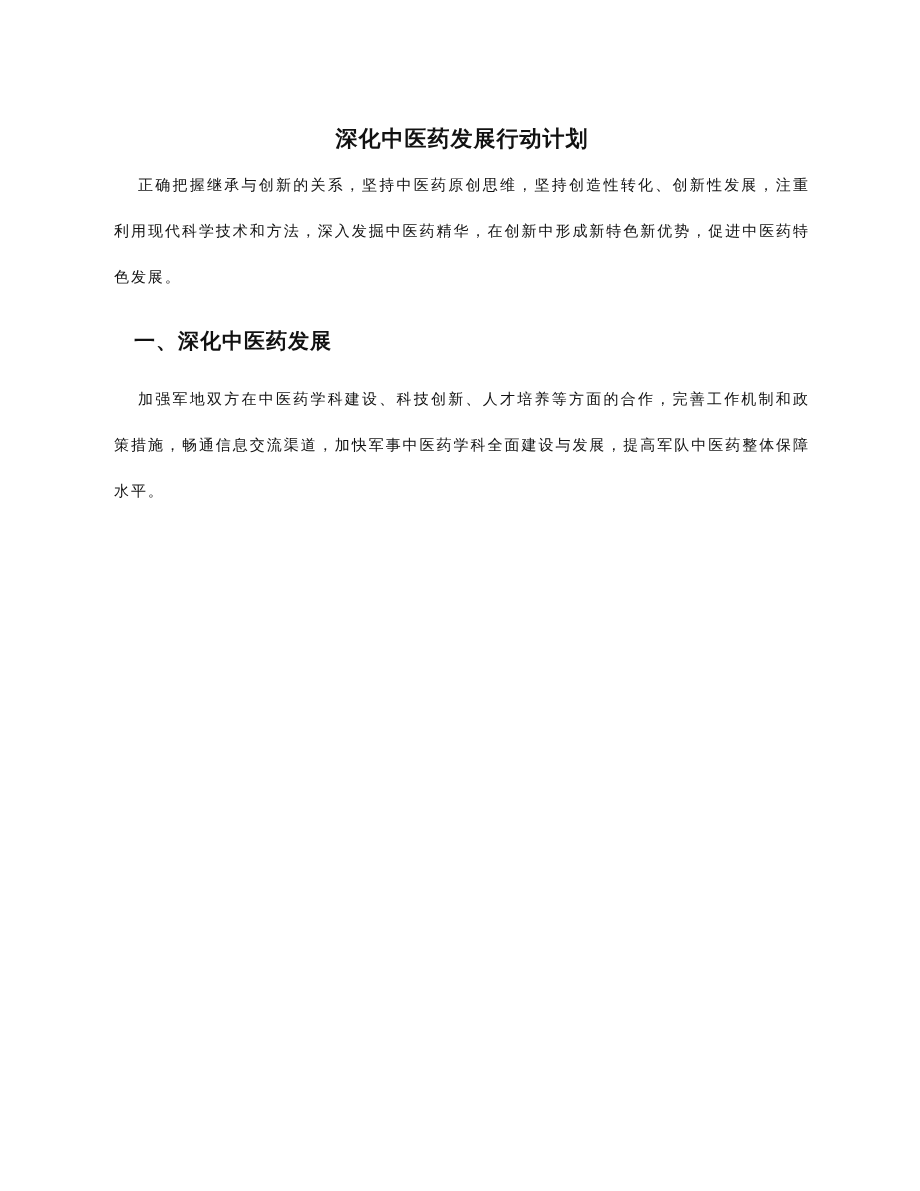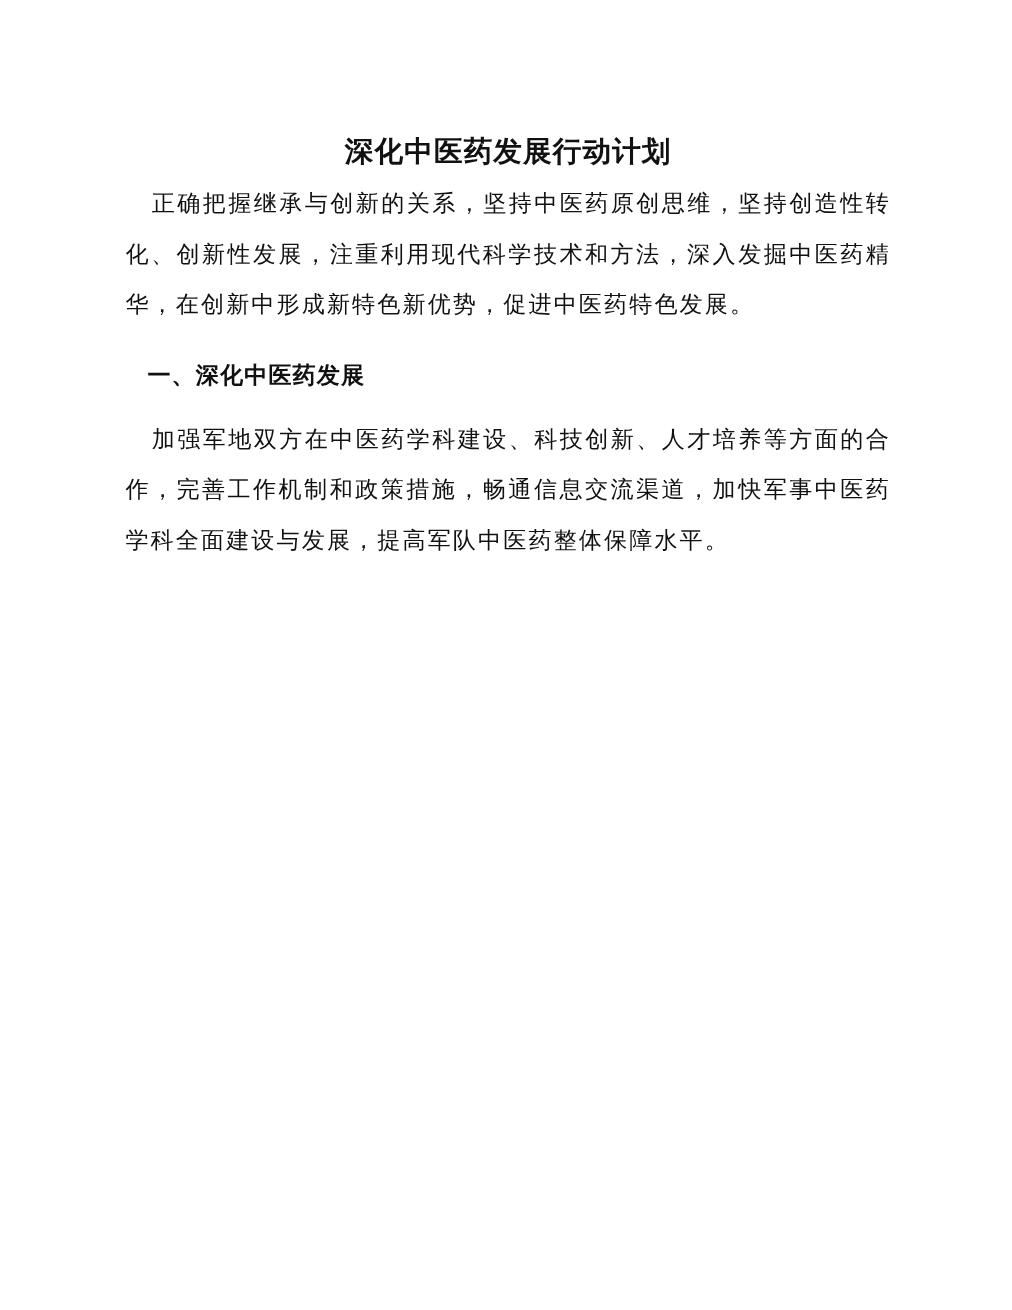--- a/index.html
+++ b/index.html
@@ -1,21 +1,21 @@
 <!DOCTYPE html>
 <html><head>
 <meta charset="utf-8">
 <style>
   html, body { margin: 0; padding: 0; background: #ffffff; }
   body { width: 920px; height: 1191px; position: relative; overflow: hidden;
          font-family: "DejaVu Serif", "Liberation Serif", serif; color: #111; }
   .page { position: absolute; left: 114px; top: 118px; width: 696px; }
-  .title { text-align: center; font-size: 26px; font-weight: bold; height: 40px; line-height: 40px;
+  .title { text-align: center; font-size: 22px; font-weight: bold; height: 40px; line-height: 40px;
            margin: 0; letter-spacing: 1px; }
-  .para { font-size: 21px; line-height: 46px; margin: 0; text-align: justify; text-align-last: left;
+  .para { font-size: 15px; line-height: 46px; margin: 0; text-align: justify; text-align-last: left;
           letter-spacing: 1.9px; text-indent: 24px; }
   .h { font-size: 21px; font-weight: bold; line-height: 46px; margin: 12px; margin-top: 18px;
        padding-left: 8px; letter-spacing: 1px; }
   .para.first { margin-top: 4px; }
 </style>
 </head>
 <body>
 
 <div class="page">
   <h1 class="title">深化中医药发展行动计划</h1>

